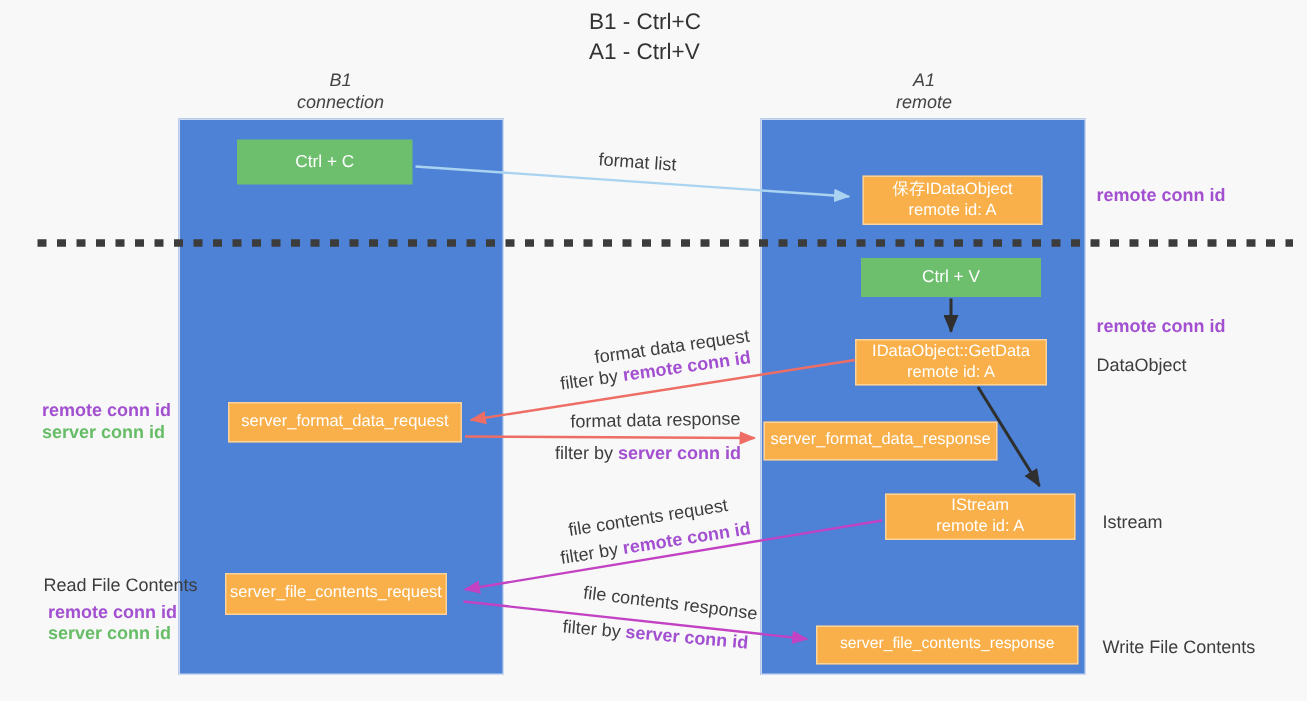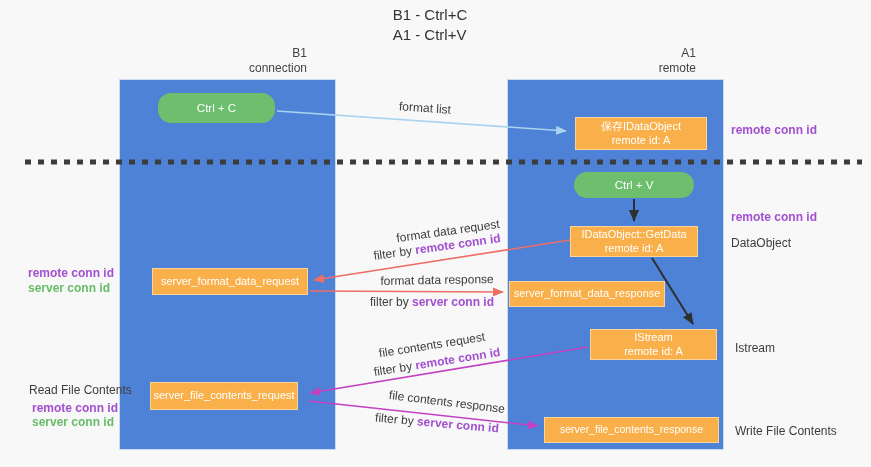--- a/index.html
+++ b/index.html
@@ -2,27 +2,27 @@
 <html><head>
 <meta charset="utf-8">
 <style>
   html,body{margin:0;padding:0;background:#f8f8f8;}
   .canvas{position:relative;width:871px;height:467px;background:#f8f8f8;overflow:hidden;
           font-family:"Liberation Sans", sans-serif;}
   .title{position:absolute;left:430px;top:5px;transform:translateX(-50%);
          font-size:15px;color:#333;text-align:left;line-height:1.3;}
   .lane{position:absolute;top:79px;width:217px;height:371px;background:#4d82d6;
         border:1px solid #cdd9f0;box-sizing:border-box;}
-  .lane-header{position:absolute;top:46px;width:160px;text-align:right;
-               font-size:12px;color:#444;line-height:1.25;}
+  .lane-header{position:absolute;top:46px;width:160px;text-align:center;
+               font-size:12px;color:#444;line-height:1.25;font-style:italic;}
   .node{position:absolute;box-sizing:border-box;color:#fff;text-align:center;
         display:flex;flex-direction:column;justify-content:center;
         font-size:11.5px;line-height:1.25;}
   .node.orange{background:#f9b04a;border:1px solid rgba(255,255,255,0.45);}
-  .node.green{background:#6dbf6d;border-radius:13px;}
+  .node.green{background:#6dbf6d;}
   .node .l2{font-size:11px;}
   .edge-label{position:absolute;font-size:12px;color:#3d3d3d;white-space:nowrap;
               transform-origin:center;}
   .annot{position:absolute;font-size:12px;color:#3d3d3d;white-space:nowrap;}
   .purple{color:#a24fd0;font-weight:bold;}
   .greentxt{color:#67bd67;font-weight:bold;}
   svg.edges{position:absolute;left:0;top:0;pointer-events:none;}
 </style>
 </head>
 <body>
@@ -67,21 +67,21 @@
     <line x1="652" y1="258" x2="693" y2="324" stroke="#2f2f2f" stroke-width="2" marker-end="url(#ah-blk)"></line>
     <line x1="570" y1="240" x2="314" y2="280" stroke="#ee6e66" stroke-width="1.6" marker-end="url(#ah-red)"></line>
     <line x1="310" y1="291" x2="503" y2="292" stroke="#ee6e66" stroke-width="1.6" marker-end="url(#ah-red)"></line>
     <line x1="588" y1="347" x2="310" y2="393" stroke="#c342c3" stroke-width="1.6" marker-end="url(#ah-mag)"></line>
     <line x1="309" y1="401" x2="538" y2="426" stroke="#c342c3" stroke-width="1.6" marker-end="url(#ah-mag)"></line>
   </svg>
 
   <div class="node green" style="left:158px;top:93px;width:117px;height:30px;">
     <div>Ctrl + C</div>
   </div>
-  <div class="node orange" style="left:575px;top:117px;width:132px;height:33px;font-size:11px;">
+  <div class="node orange" style="left:575px;top:117px;width:120px;height:33px;font-size:11px;">
     <div>保存IDataObject</div>
     <div class="l2">remote id: A</div>
   </div>
   <div class="node green" style="left:574px;top:172px;width:120px;height:26px;">
     <div>Ctrl + V</div>
   </div>
   <div class="node orange" style="left:570px;top:226px;width:128px;height:31px;font-size:11px;">
     <div>IDataObject::GetData</div>
     <div class="l2">remote id: A</div>
   </div>

